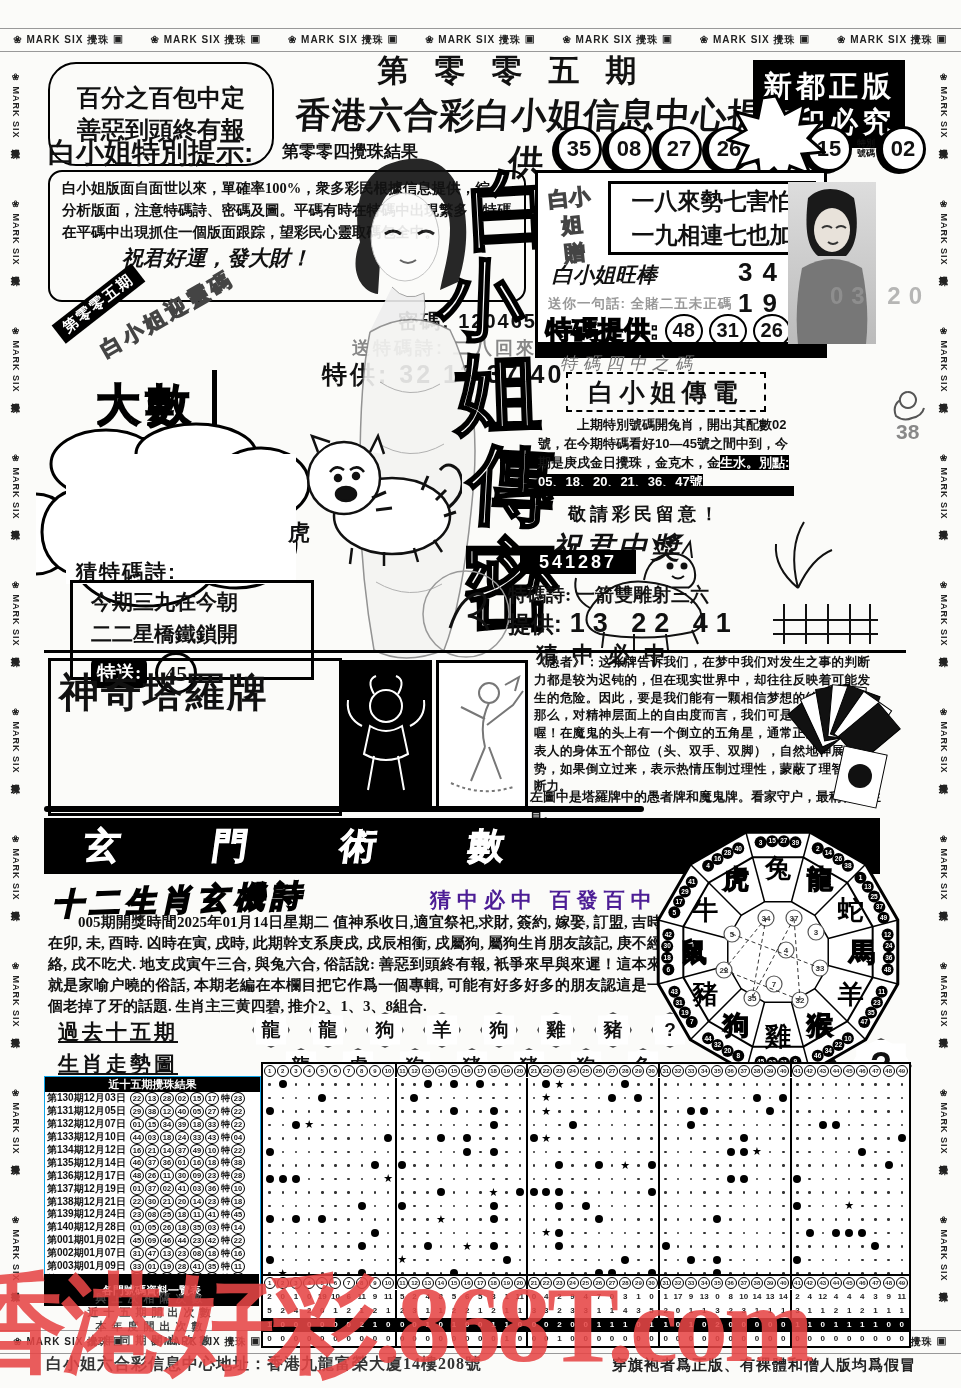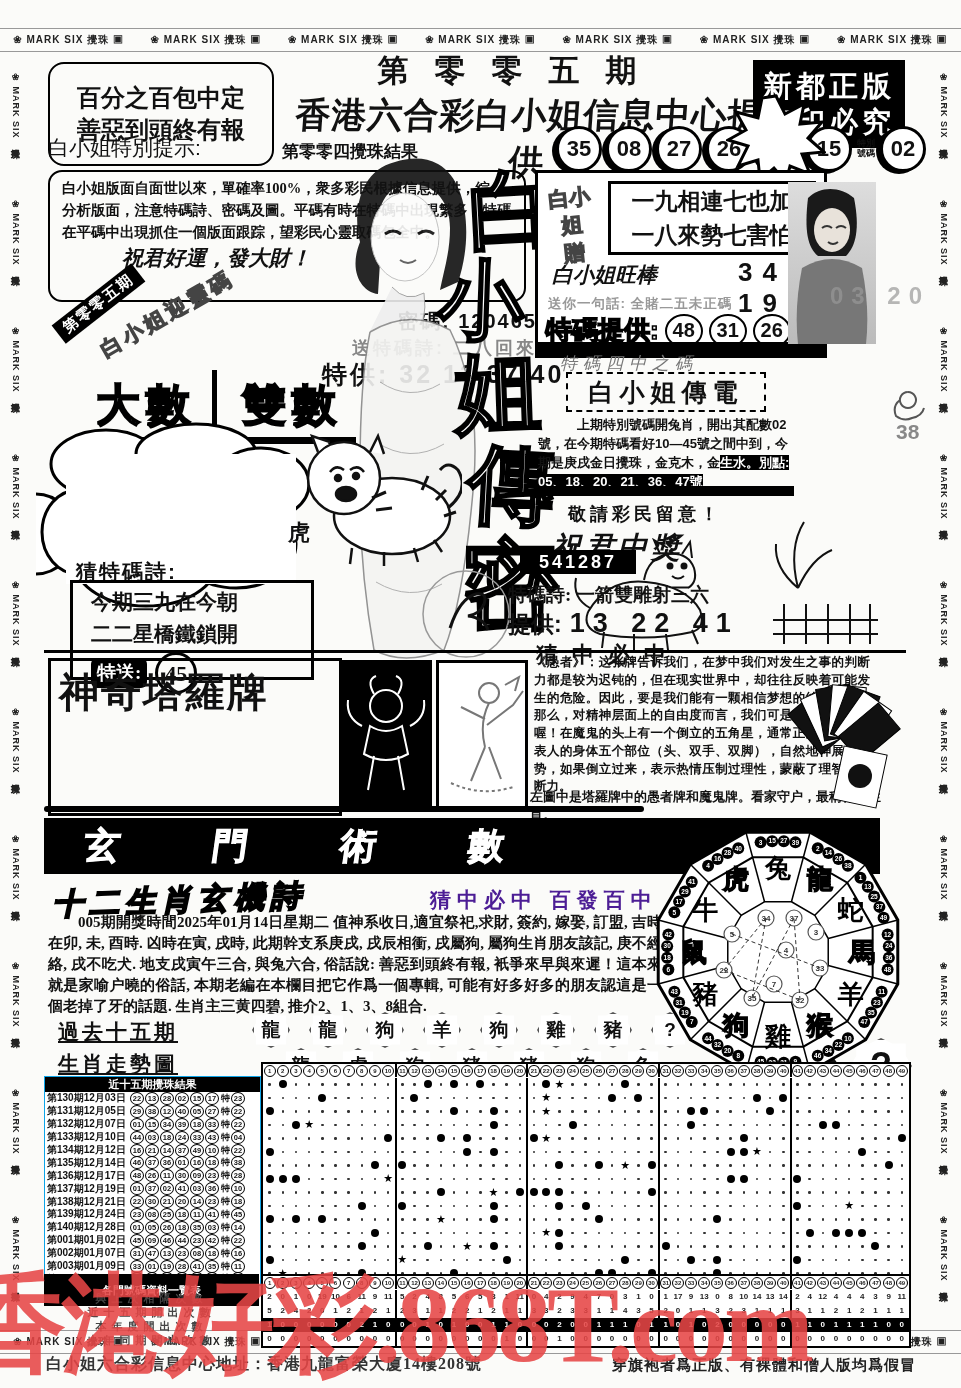--- a/index.html
+++ b/index.html
@@ -10,27 +10,27 @@
   .otl{color:#fff;-webkit-text-stroke:2px #000;font-weight:900;}
   .otl-thin{color:#fff;-webkit-text-stroke:1.2px #444;font-weight:900;}
   .blackbox{background:#000;color:#fff;}
   
   .hstrip{left:0;width:961px;height:22px;display:flex;align-items:center;justify-content:space-around;
           font-size:10px;font-weight:bold;color:#222;border-top:1px solid #999;border-bottom:1px solid #999;overflow:hidden;white-space:nowrap;}
   .vstrip{top:52px;width:26px;height:1270px;writing-mode:vertical-rl;display:flex;align-items:center;justify-content:space-around;
           font-size:9px;font-weight:bold;color:#222;overflow:hidden;}
   .strip-unit{letter-spacing:1px;}
   
-  #hdr-leftbox{left:48px;top:62px;width:222px;height:100px;border:2px solid #000;border-radius:16px;
+  #hdr-leftbox{left:48px;top:62px;width:222px;height:100px;border:2px solid #000;border-radius:28px;
     display:flex;flex-direction:column;align-items:center;justify-content:center;font-size:24px;font-weight:bold;}
   #issue-title{left:290px;top:50px;width:460px;text-align:center;font-size:31px;font-weight:900;letter-spacing:26px;}
   #main-title{left:278px;top:92px;width:500px;text-align:center;font-size:35px;font-weight:900;letter-spacing:1px;transform:skewX(-4deg);}
   #stamp{left:753px;top:60px;width:152px;height:88px;display:flex;flex-direction:column;align-items:center;justify-content:center;
     font-size:29px;font-weight:900;letter-spacing:4px;line-height:1.25;}
-  #tips-label{left:48px;top:134px;font-size:21px;font-weight:400;}
+  #tips-label{left:48px;top:134px;font-size:28px;font-weight:700;}
   #result-label{left:282px;top:140px;font-size:17px;font-weight:900;}
   #balls{left:556px;top:126px;display:flex;align-items:center;gap:4px;}
   .ball{width:40px;height:40px;border:3px solid #000;border-radius:50%;display:flex;align-items:center;justify-content:center;
     font-size:22px;font-weight:900;background:#fff;box-shadow:-4px 2px 0 #000;}
   #sp-label{font-size:9px;font-weight:bold;width:20px;line-height:1.1;text-align:center;}
   
   #intro-box{left:48px;top:170px;width:478px;height:132px;border:2px solid #000;border-radius:14px;padding:6px 12px;box-sizing:border-box;
     font-size:14.5px;font-weight:bold;line-height:1.5;}
   #intro-wish{font-size:21px;font-weight:900;font-style:italic;margin-left:60px;}
   #pw-line{left:398px;top:308px;font-size:20px;font-weight:bold;letter-spacing:2px;}
@@ -256,22 +256,22 @@
   <div class="abs vchar" style="left:455px;top:350px;transform:rotate(-2deg);">姐</div>
   <div class="abs vchar" style="left:468px;top:443px;transform:rotate(3deg);">傳</div>
   <div class="abs vchar" style="left:462px;top:538px;font-size:96px;">密</div>
 
   <div class="abs" id="rpanel">
     <div class="abs otl-thin serif" id="giver">
       <div>白小姐</div>
       <div>贈</div>
     </div>
     <div class="abs" id="couplet">
+      <div>一八來勢七害怕</div>
       <div>一九相連七也加</div>
-      <div>一八來勢七害怕</div>
     </div>
     <div class="abs serif" id="wangbang">白小姐旺棒</div>
     <div class="abs" id="wangbang-nums">34 19</div>
     <div class="abs" id="advice">送你一句話: 全賭二五未正碼</div>
     <div class="abs" id="sp-offer">
       <span class="otl" style="font-size:26px;-webkit-text-stroke-width:1.6px;">特碼提供:</span>
       <span class="cloudnum">48</span>
       <span class="cloudnum">31</span>
       <span class="cloudnum">26</span>
     </div>
@@ -317,21 +317,20 @@
       <line x1="236" y1="112" x2="236" y2="152"></line>
         <line x1="258" y1="112" x2="258" y2="152"></line>
       <line x1="280" y1="112" x2="280" y2="152"></line>
         <line x1="302" y1="112" x2="302" y2="152"></line>
         <line x1="322" y1="112" x2="322" y2="152"></line>
     </g>
   </svg>
 
   <div class="abs otl bignum-hdr" id="hdr-da">大數</div>
   <div class="abs" id="hdr-div"></div>
-  <div class="abs otl bignum-hdr" id="hdr-shuang">雙數</div>
 
   <svg class="abs" style="left:36px;top:414px;" width="280" height="200">
     <g fill="#fff" stroke="#000" stroke-width="3">
       <ellipse cx="70" cy="50" rx="55" ry="34"></ellipse>
         <ellipse cx="160" cy="40" rx="60" ry="30"></ellipse>
       <ellipse cx="225" cy="70" rx="48" ry="36"></ellipse>
         <ellipse cx="200" cy="130" rx="60" ry="44"></ellipse>
       <ellipse cx="110" cy="150" rx="70" ry="42"></ellipse>
         <ellipse cx="40,5" cy="120" rx="38" ry="40"></ellipse>
       <ellipse cx="42" cy="118" rx="36" ry="42"></ellipse>

